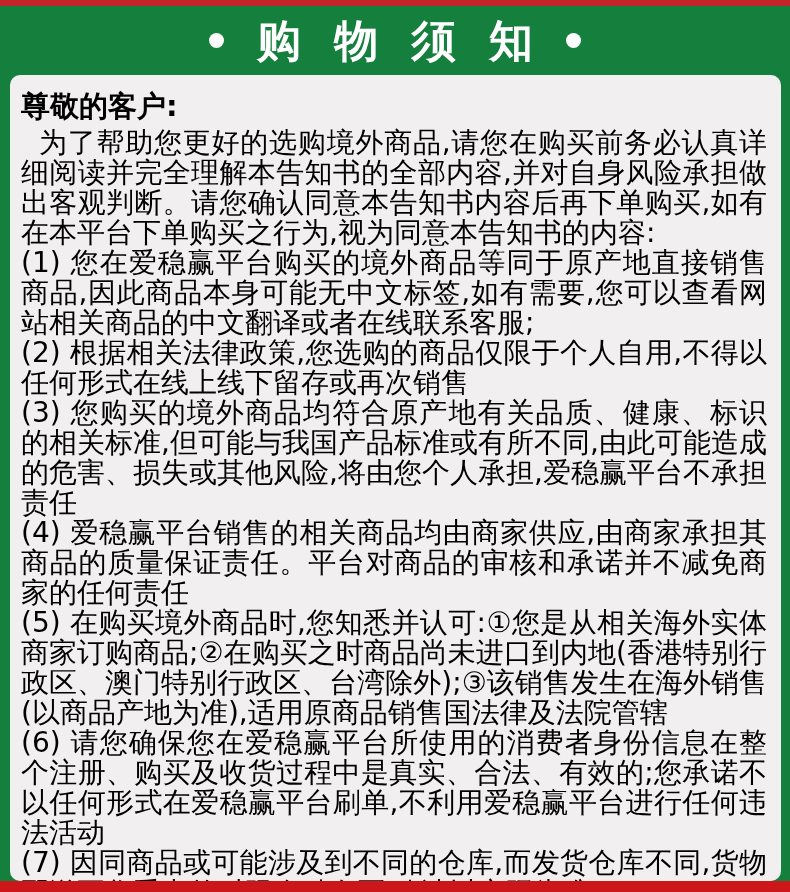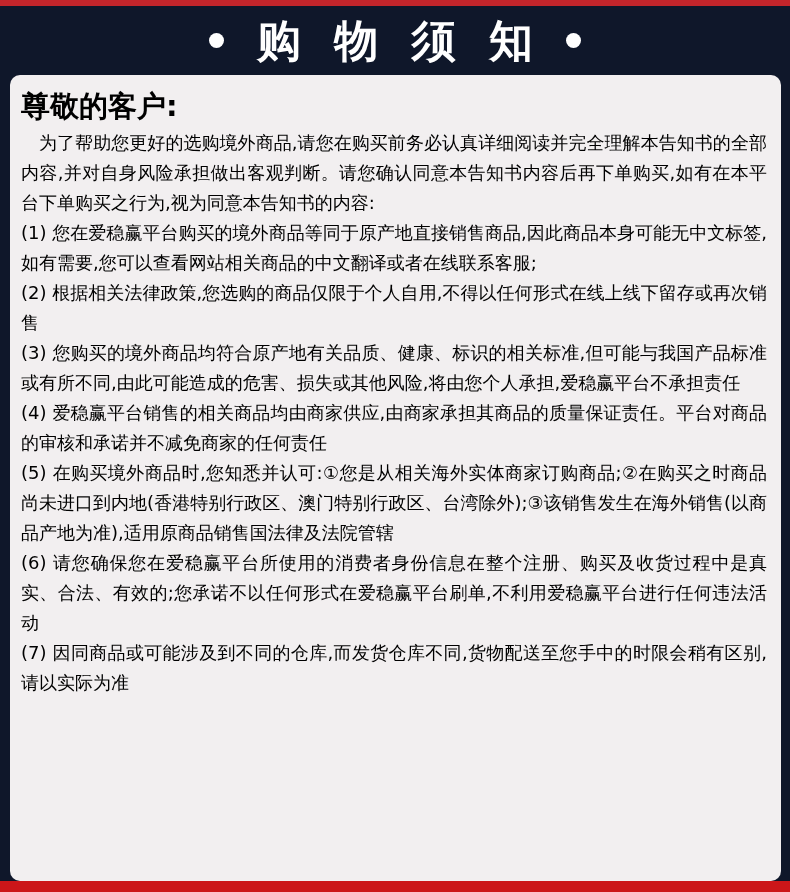--- a/index.html
+++ b/index.html
@@ -5,21 +5,21 @@
   html, body {
     margin: 0;
     padding: 0;
     background: #ffffff;
     font-family: "DejaVu Sans", "Liberation Sans", sans-serif;
   }
   .page {
     position: relative;
     width: 790px;
     height: 892px;
-    background: #0f172a;
+    background: #15803d;
     overflow: hidden;
   }
   .top-strip {
     position: absolute;
     top: 0; left: 0;
     width: 100%;
     height: 6px;
     background: #C3252B;
   }
   .bottom-strip {
@@ -68,21 +68,21 @@
     color: #000000;
   }
   .salutation {
     margin: 0 0 5px 0;
     font-size: 29px;
     font-weight: 700;
     line-height: 34px;
   }
   .body-text p {
     margin: 0;
-    font-size: 18px;
+    font-size: 28px;
     font-weight: 500;
     line-height: 30px;
     text-align: justify;
     letter-spacing: 0;
   }
   .body-text p.intro {
     text-indent: 18px;
   }
 </style>
 </head>

